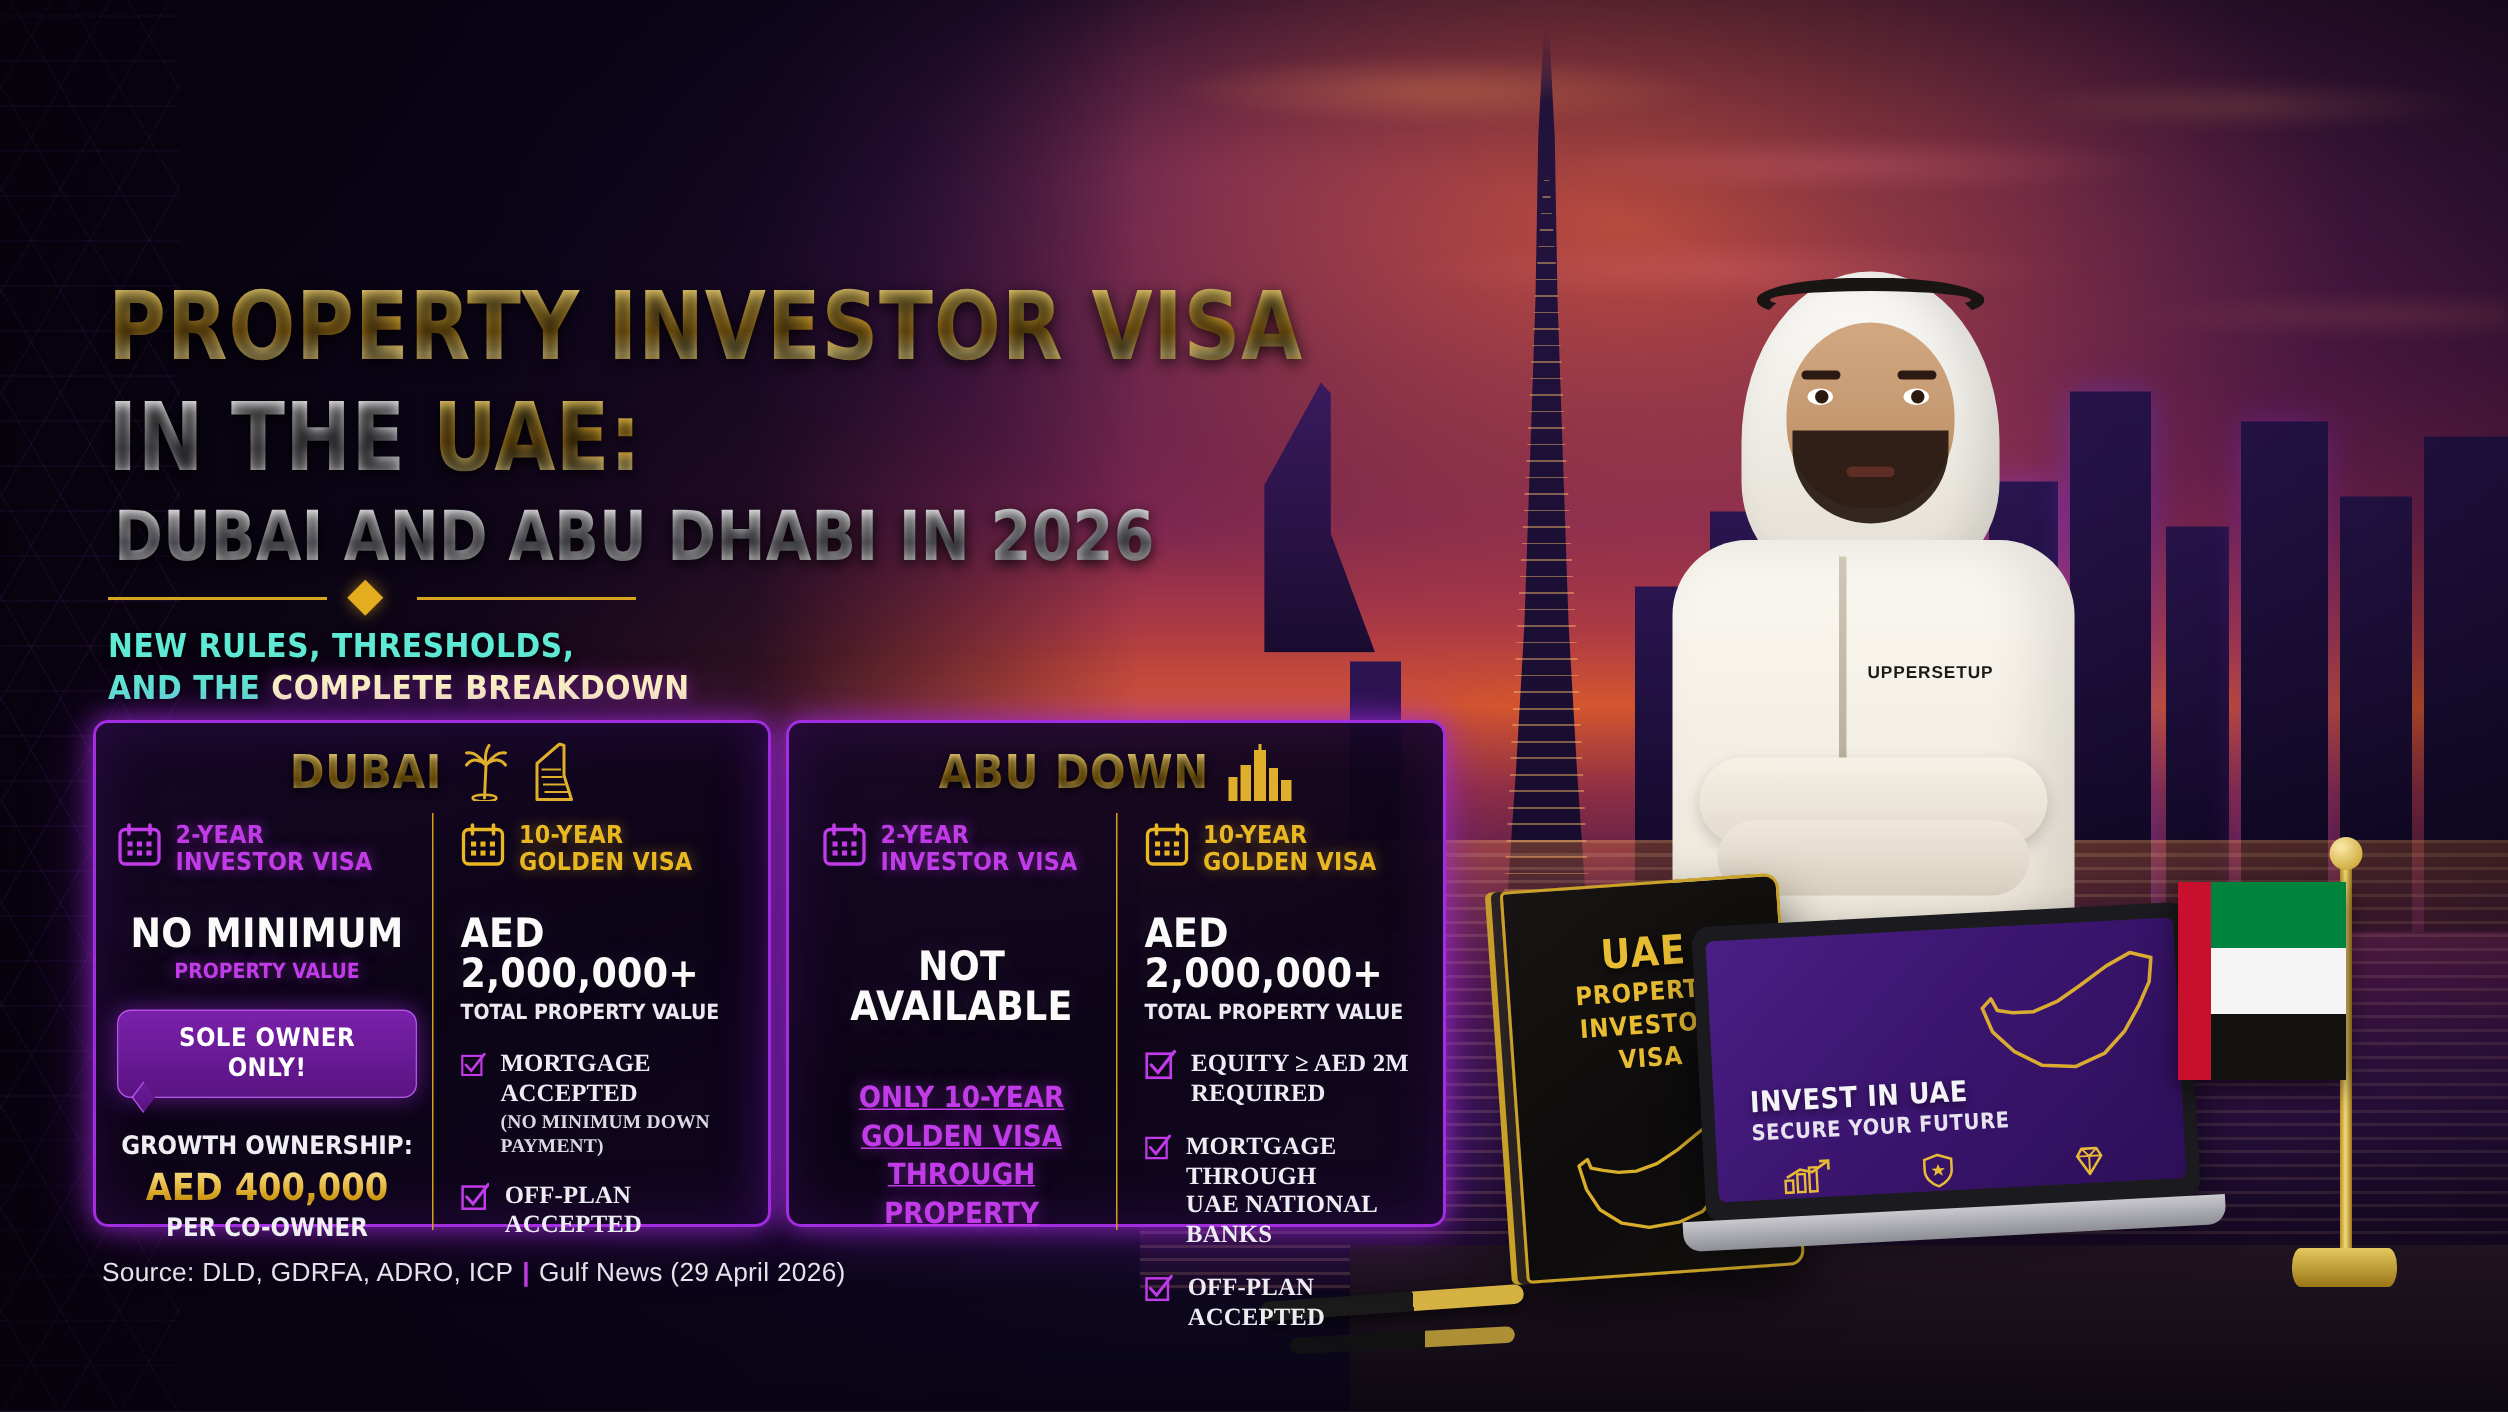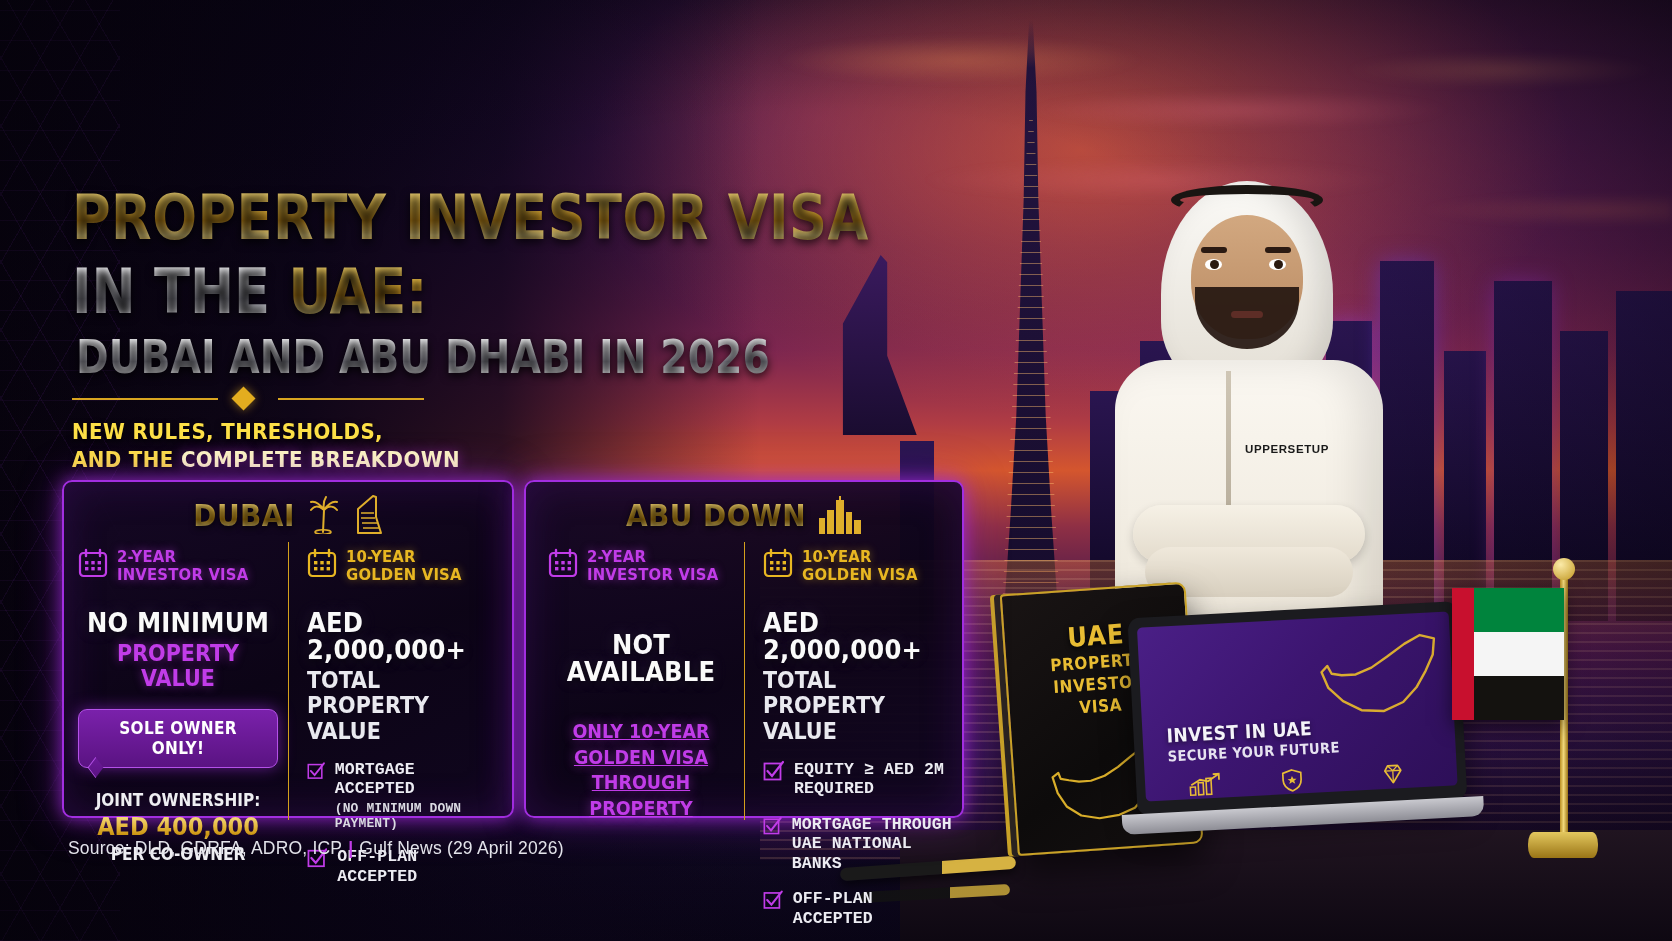--- a/index.html
+++ b/index.html
@@ -87,21 +87,21 @@
   .divider{ position:absolute; left:72px; top:386px; width:352px; height:26px; }
   .divider .ln{ position:absolute; top:12px; height:2px; background:#d9a520; }
   .divider .l1{ left:0; width:146px; }
   .divider .l2{ left:206px; width:146px; }
   .divider .dia{ position:absolute; left:163px; top:4px; width:17px; height:17px;
     background:#e3ad1f; transform:rotate(45deg); box-shadow:0 0 10px rgba(227,173,31,.55);}
 
   .sub{ position:absolute; left:72px; top:418px; font-size:22px; font-weight:700; line-height:1.28;
     letter-spacing:.4px;
     font-family:"DejaVu Sans Condensed","Liberation Sans Narrow","Liberation Sans",sans-serif;}
-  .sub .w{ color:#fde047; text-shadow:0 2px 6px rgba(0,0,0,.9);}
+  .sub .w{ color:#5eead4; text-shadow:0 2px 6px rgba(0,0,0,.9);}
   .sub .p{ color:#fef9c3; text-shadow:0 0 12px rgba(192,54,232,.55);}
 
   
   .card{ position:absolute; border-radius:10px;
     background:linear-gradient(160deg, rgba(22,8,38,.93) 0%, rgba(12,4,22,.96) 55%, rgba(16,6,30,.95) 100%);
     border:2px solid #a22ee0;
     box-shadow:0 0 18px rgba(168,45,230,.75), 0 0 44px rgba(140,30,200,.42),
                inset 0 0 40px rgba(90,20,140,.30);
   }
   #card-dubai{ left:62px; top:480px; width:452px; height:338px; }
@@ -122,21 +122,21 @@
 
   .vhead{ display:flex; align-items:flex-start; gap:9px; margin-top:2px;}
   .vh-txt{ font-size:16.5px; font-weight:800; line-height:1.12; letter-spacing:.2px;
     font-family:"DejaVu Sans Condensed","Liberation Sans Narrow","Liberation Sans",sans-serif;}
   .vh-purple{ color:#c13ce8; text-shadow:0 0 9px rgba(193,60,232,.55);}
   .vh-gold{ color:#e8b722; text-shadow:0 0 9px rgba(232,183,34,.45);}
 
   .big{ font-size:27px; font-weight:900; color:#fafafa; letter-spacing:.2px; line-height:1;
     font-family:"DejaVu Sans Condensed","Liberation Sans Narrow","Liberation Sans",sans-serif;
     text-shadow:0 2px 8px rgba(0,0,0,.85), 0 0 16px rgba(200,170,255,.18);}
-  .bigsub{ font-size:23px; font-weight:700; line-height:1.1; margin-top:5px;
+  .bigsub{ font-size:14px; font-weight:700; line-height:1.1; margin-top:5px;
     font-family:"DejaVu Sans Condensed","Liberation Sans Narrow","Liberation Sans",sans-serif;}
   .bs-purple{ color:#c13ce8; text-shadow:0 0 10px rgba(193,60,232,.5);}
   .bs-white{ color:#e9e9ef; }
 
   .pill{ display:inline-block; margin-top:17px; padding:8px 15px 9px; border-radius:9px;
     background:linear-gradient(180deg,#7a21ab,#5a1382);
     border:1px solid #b451e8; color:#ffffff; font-size:17px; font-weight:800; letter-spacing:.3px;
     font-family:"DejaVu Sans Condensed","Liberation Sans Narrow","Liberation Sans",sans-serif;
     box-shadow:0 0 16px rgba(150,40,215,.6); position:relative;}
   .pill::after{ content:""; position:absolute; left:10px; bottom:-7px; width:12px; height:12px;
@@ -147,21 +147,21 @@
     font-family:"DejaVu Sans Condensed","Liberation Sans Narrow","Liberation Sans",sans-serif;}
   .jo-amt{ display:block; font-size:25px; font-weight:900; margin:2px 0 1px;
     background:linear-gradient(180deg,#fae89c,#e6b93f 45%,#c8920f 75%,#f2d87a);
     -webkit-background-clip:text; background-clip:text; color:transparent;}
   .note-purple{ margin-top:34px; font-size:19.5px; font-weight:800; color:#c13ce8; line-height:1.32;
     text-shadow:0 0 11px rgba(193,60,232,.5);
     font-family:"DejaVu Sans Condensed","Liberation Sans Narrow","Liberation Sans",sans-serif;text-decoration:underline;}
 
   .chk{ display:flex; gap:10px; align-items:flex-start; margin-top:16px; }
   .chk .lbl{ font-size:16.5px; font-weight:600; color:#ececf2; line-height:1.18; letter-spacing:.1px;
-    font-family:Liberation Mono, monospace;}
+    font-family:Liberation Serif, serif;}
   .chk .sml{ display:block; font-size:13px; font-weight:600; color:#dadae2; margin-top:2px;}
 
   .center{ text-align:center; }
   .mt-big{ margin-top:24px; }
 
   .source{ position:absolute; left:68px; top:838px; font-size:17.5px; color:#e3e3ea;
     letter-spacing:.2px; font-family:"Liberation Sans", sans-serif;}
   .source .sep{ color:#c13ce8; font-weight:700; padding:0 6px;}
 
   
@@ -422,21 +422,21 @@
               <span>2-YEAR</span><br>
               <span>INVESTOR VISA</span>
             </div>
           </div>
 
           <div class="center mt-big">
             <div class="big">NO MINIMUM</div>
             <div class="bigsub bs-purple">PROPERTY VALUE</div>
             <div class="pill">SOLE OWNER ONLY!</div>
             <div class="jo">
-              <span>JOINT OWNERSHIP:</span>
+              <span>GROWTH OWNERSHIP:</span>
               <span class="jo-amt">AED 400,000</span>
               <span>PER CO-OWNER</span>
             </div>
           </div>
         </div>
 
         <div class="col right">
           <div class="vhead">
             <svg width="30" height="30" viewBox="0 0 30 30">
               <rect x="2" y="5" width="26" height="23" rx="3.5" fill="none" stroke="#e8b722" stroke-width="2.2"></rect>

